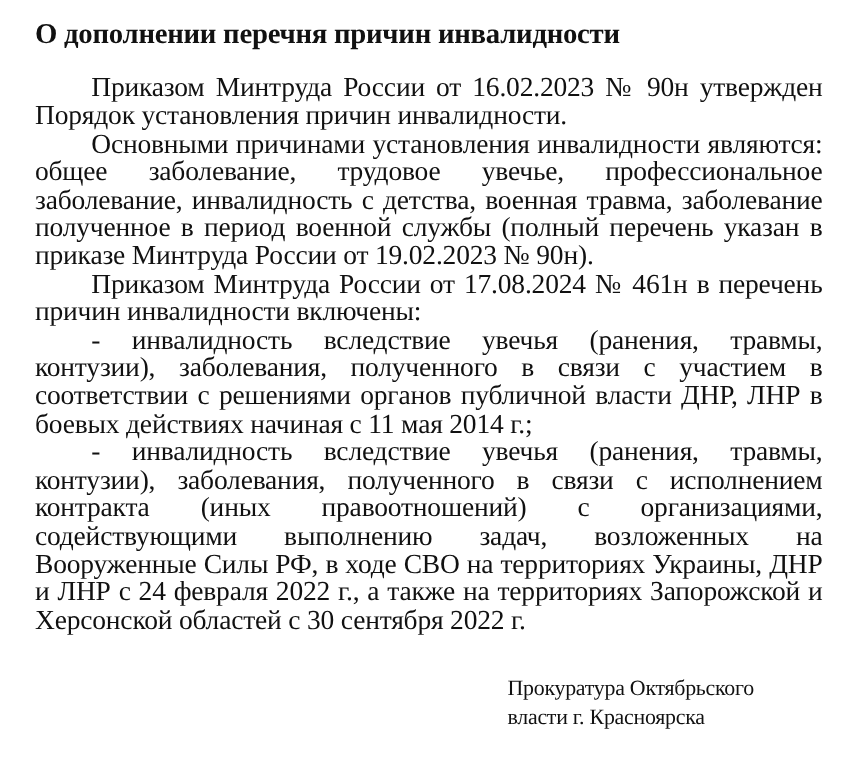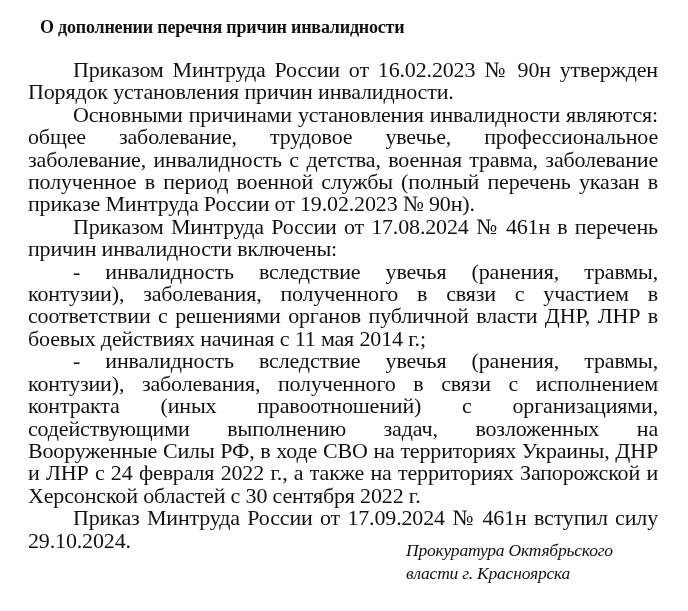--- a/index.html
+++ b/index.html
@@ -16,53 +16,51 @@
       color: #111111;
     }
     .page {
       position: absolute;
       left: 28px;
       top: 16px;
       width: 630px;
     }
     .title {
       font-weight: bold;
-      font-size: 18px;
+      font-size: 23px;
       line-height: 22px;
-      margin: 0 0 21px 12px;
+      margin: 0 0 21px 0;
       letter-spacing: -0.2px;
     }
     .para {
       font-size: 22px;
       line-height: 22.4px;
       text-align: justify;
       text-indent: 45px;
       margin: 0;
       letter-spacing: -0.15px;
     }
     .signature {
       position: absolute;
       left: 406px;
       top: 539px;
-      font-style: italic;
       font-size: 17.5px;
       line-height: 22.6px;
       letter-spacing: -0.2px;
     }
     .signature div { white-space: nowrap; }
   </style>
 </head>
 <body>
 
 <div class="page">
   <div class="title">О дополнении перечня причин инвалидности</div>
   <p class="para">Приказом Минтруда России от 16.02.2023 № 90н утвержден Порядок установления причин инвалидности.</p>
   <p class="para">Основными причинами установления инвалидности являются: общее заболевание, трудовое увечье, профессиональное заболевание, инвалидность с детства, военная травма, заболевание полученное в период военной службы (полный перечень указан в приказе Минтруда России от 19.02.2023 № 90н).</p>
   <p class="para">Приказом Минтруда России от 17.08.2024 № 461н в перечень причин инвалидности включены:</p>
   <p class="para">- инвалидность вследствие увечья (ранения, травмы, контузии), заболевания, полученного в связи с участием в соответствии с решениями органов публичной власти ДНР, ЛНР в боевых действиях начиная с 11 мая 2014 г.;</p>
   <p class="para">- инвалидность вследствие увечья (ранения, травмы, контузии), заболевания, полученного в связи с исполнением контракта (иных правоотношений) с организациями, содействующими выполнению задач, возложенных на Вооруженные Силы РФ, в ходе СВО на территориях Украины, ДНР и ЛНР с 24 февраля 2022 г., а также на территориях Запорожской и Херсонской областей с 30 сентября 2022 г.</p>
-  <p class="para">Приказ Минтруда России от 17.09.2024 № 461н вступил силу 29.10.2024.</p>
 </div>
 
 <div class="signature">
   <div>Прокуратура Октябрьского</div>
   <div>власти г. Красноярска</div>
 </div>
 
 </body></html>

